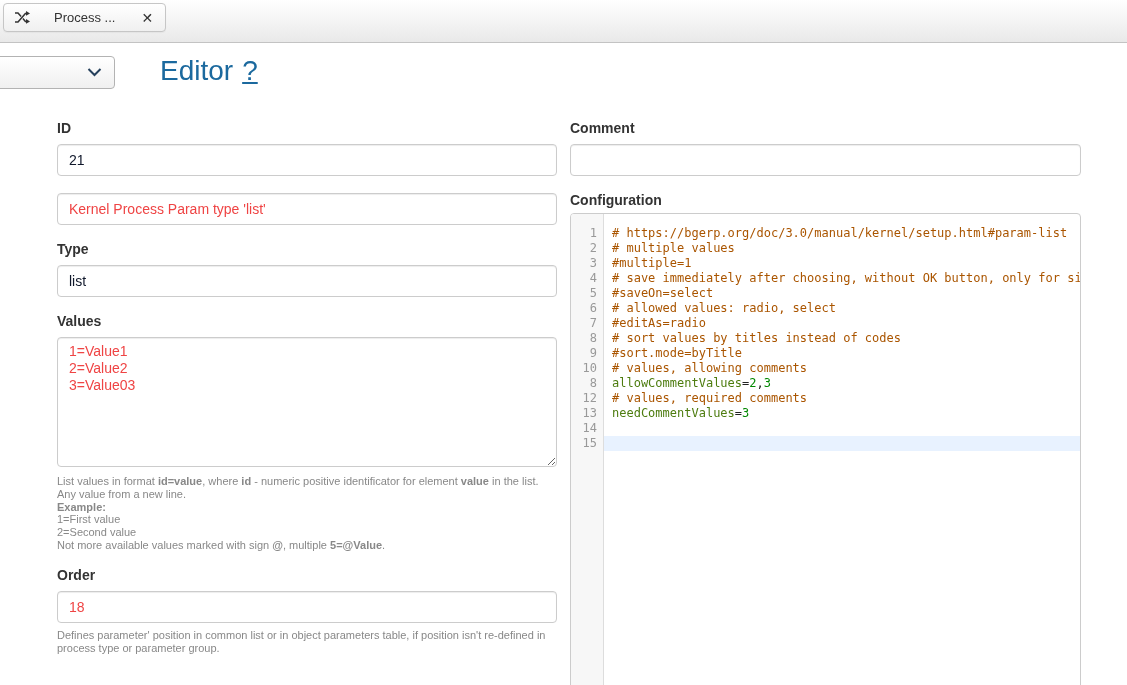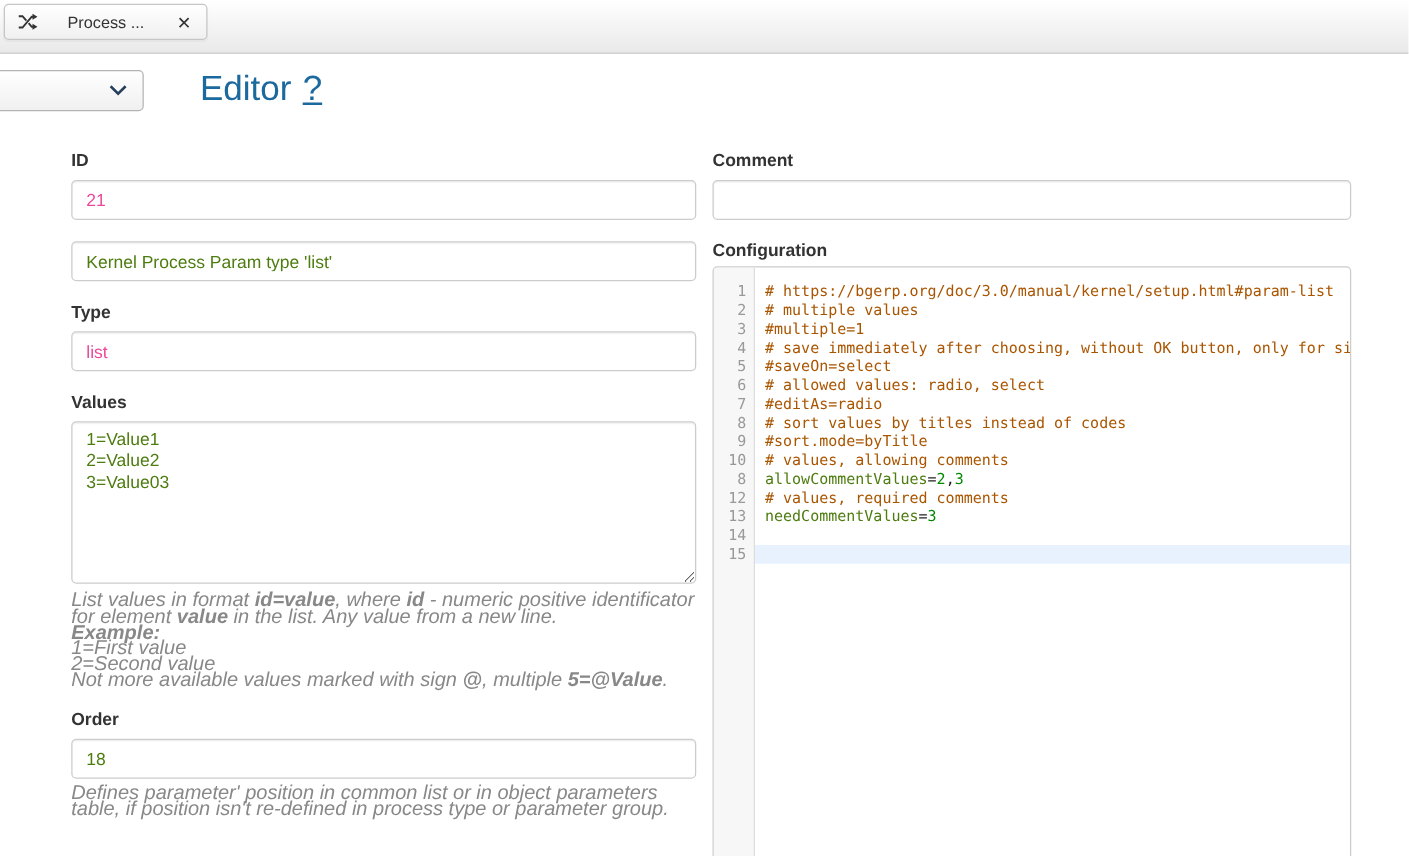--- a/index.html
+++ b/index.html
@@ -27,28 +27,28 @@
   
   .page-title { position:absolute; top:55px; left:160px; right:0; text-align:left;
                 font-size:28px; color:#1b699e; }
   .page-title .help-q { color:#1b699e; text-decoration:underline; margin-left:9px; cursor:pointer; }
 
   
   .col-left  { position:absolute; left:57px;  top:121px; width:500px; }
   .col-right { position:absolute; left:570px; top:121px; width:511px; }
 
   .form-label { font-weight:bold; font-size:14px; color:#333; line-height:15px; margin-bottom:8px; }
-  .form-input { display:block; width:100%; height:32px; padding:6px 11px; font-size:14px; color:#4d7c0f;
+  .form-input { display:block; width:100%; height:32px; padding:6px 11px; font-size:14px; color:#ef4444;
                 font-family:"Liberation Sans", sans-serif;
                 border:1px solid #ccc; border-radius:4px; background:#fff;
                 box-shadow:inset 0 1px 1px rgba(0,0,0,.075); outline:none; margin-bottom:17px; }
-  .form-input.readonly { color:#ec4899; }
+  .form-input.readonly { color:#0f172a; }
   textarea.form-input.values-area { height:130px; resize:vertical; line-height:17px; padding-top:5px;
                 margin-bottom:8px; overflow:hidden; }
-  .help { font-style:italic; color:#888; font-size:16px; line-height:12.8px; }
+  .help { color:#888; font-size:11px; line-height:12.8px; }
   .help b { font-weight:bold; }
   .values-help { margin-bottom:16px; }
   .order-input { margin-bottom:6px; }
 
   
   .config-label { margin-bottom:5px; }
   .code-editor { display:flex; height:500px; overflow:hidden;
                  border:1px solid #ccc; border-radius:4px; background:#fff;
                  font-family:"DejaVu Sans Mono","Liberation Mono",monospace;
                  font-size:12px; line-height:15px; }

